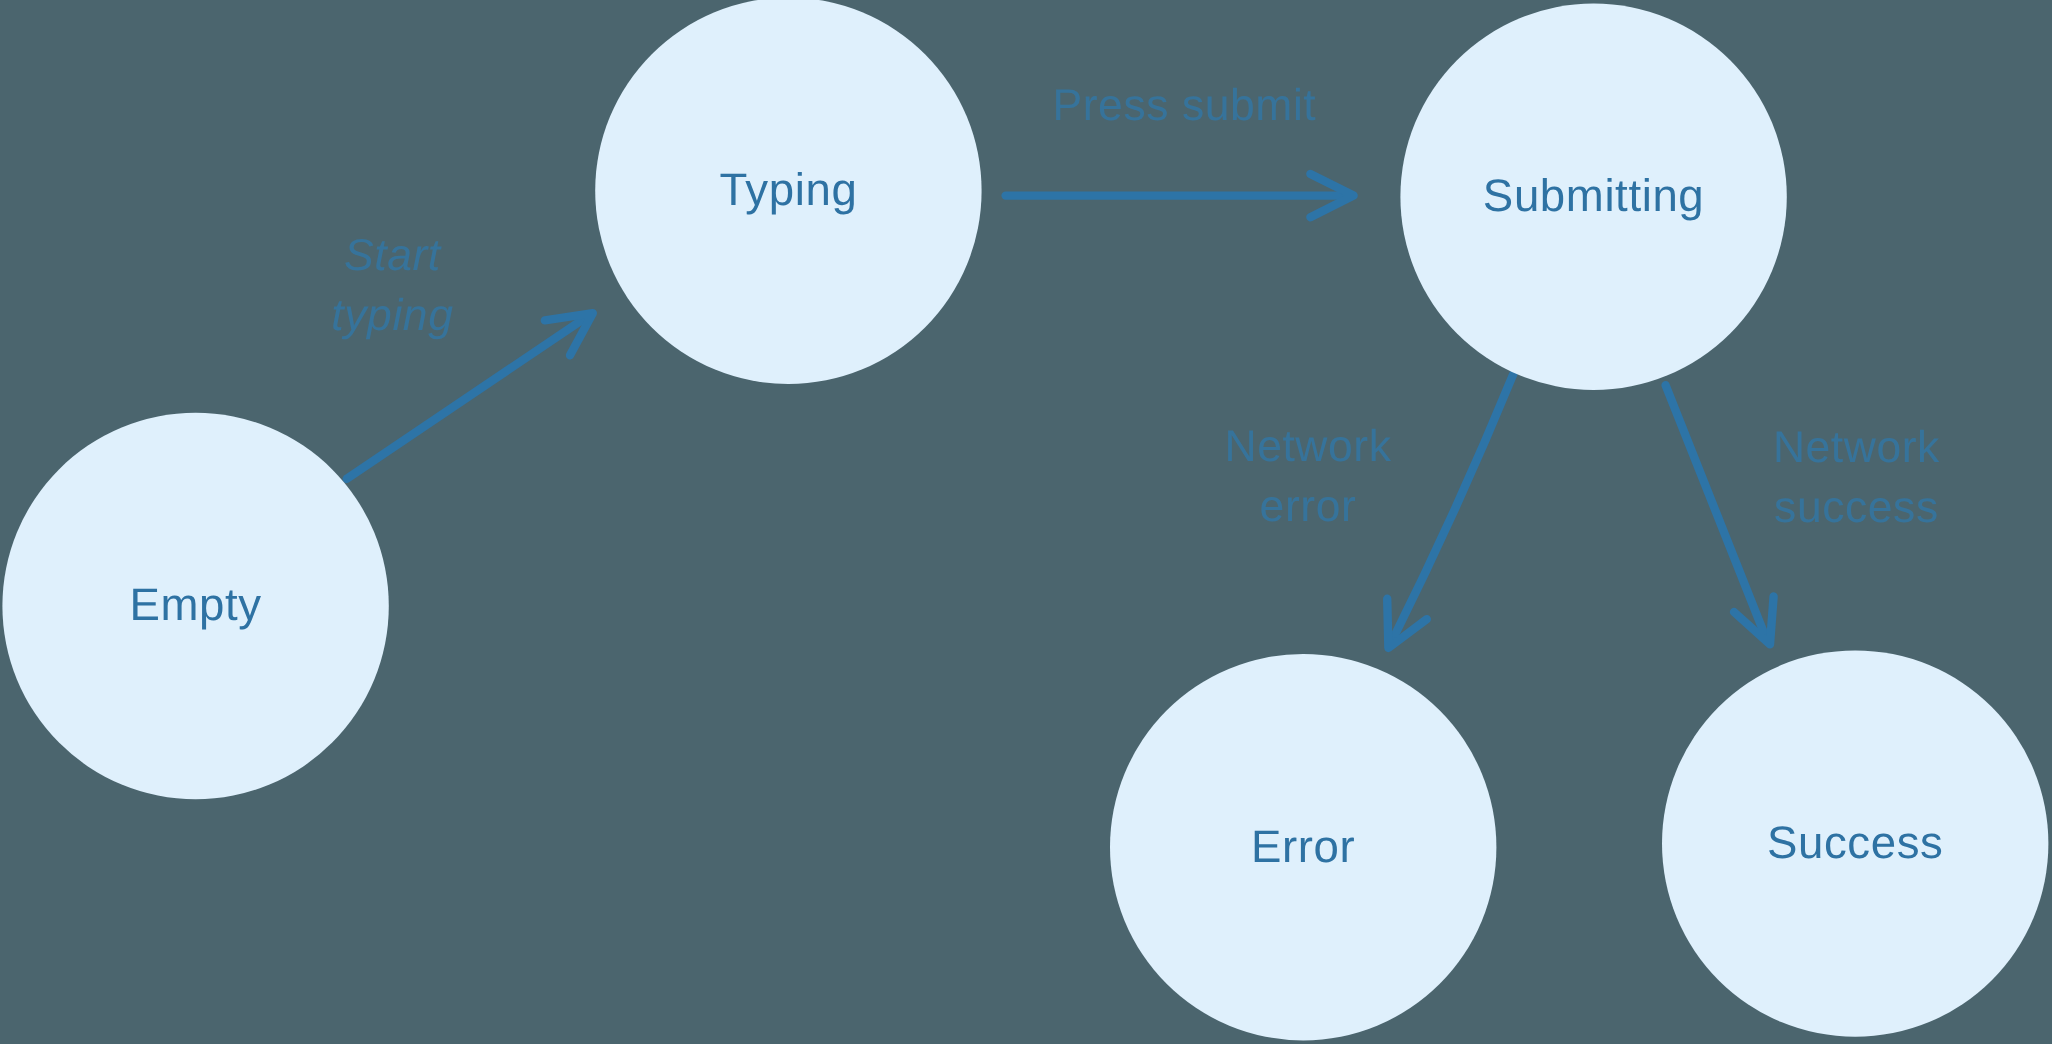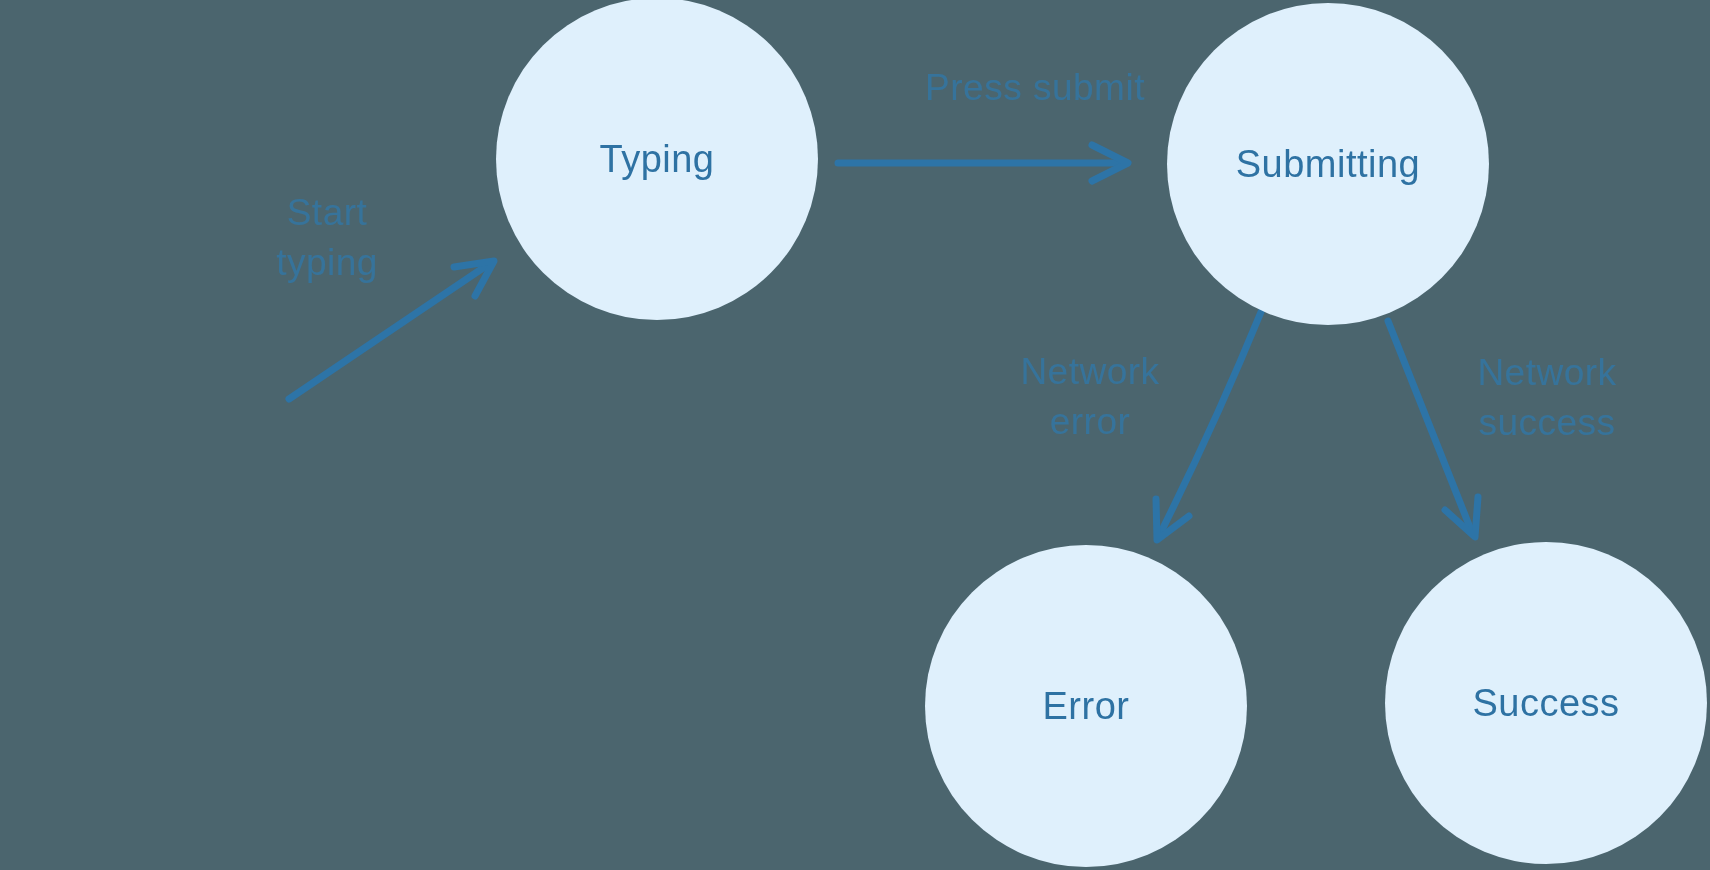--- a/index.html
+++ b/index.html
@@ -64,22 +64,22 @@
     color: var(--edge-label);
     font-size: 37px;
     font-weight: 500;
     letter-spacing: 0.5px;
     line-height: 50px;
     white-space: nowrap;
     opacity: 0.92;
   }
   .edge-label span { display: block; }
 
-  .label-start-typing    { left: 327px;  top: 238px; }
-  .label-press-submit    { left: 987px;  top: 88px; margin-left: 48px;  }
+  .label-start-typing    { left: 327px;  top: 238px; font-style: italic; }
+  .label-press-submit    { left: 987px;  top: 88px;  }
   .label-network-error   { left: 1090px; top: 397px; }
   .label-network-success { left: 1547px; top: 398px; }
 </style>
 </head>
 <body>
 
 <div class="stage">
 
   <svg class="edges" viewBox="0 0 1710 870">
     <g>
@@ -93,20 +93,23 @@
     <g>
       <path class="edge-line" d="M 1261 312 Q 1215 424 1160 534"></path>
       <path class="edge-head" d="M 1156 499 L 1157 540 L 1189 516"></path>
     </g>
     <g>
       <path class="edge-line" d="M 1388 321 L 1471 530"></path>
       <path class="edge-head" d="M 1478 497 L 1475 537 L 1445 510"></path>
     </g>
   </svg>
 
+  <div class="node node-empty">
+    <span>Empty</span>
+  </div>
 
   <div class="node node-typing">
     <span>Typing</span>
   </div>
 
   <div class="node node-submitting">
     <span>Submitting</span>
   </div>
 
   <div class="node node-error">

